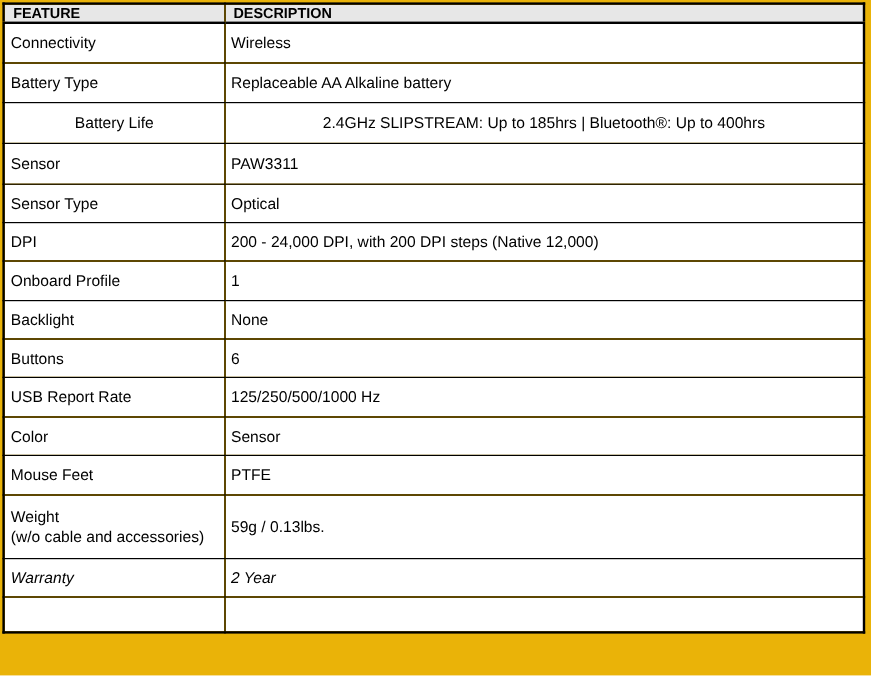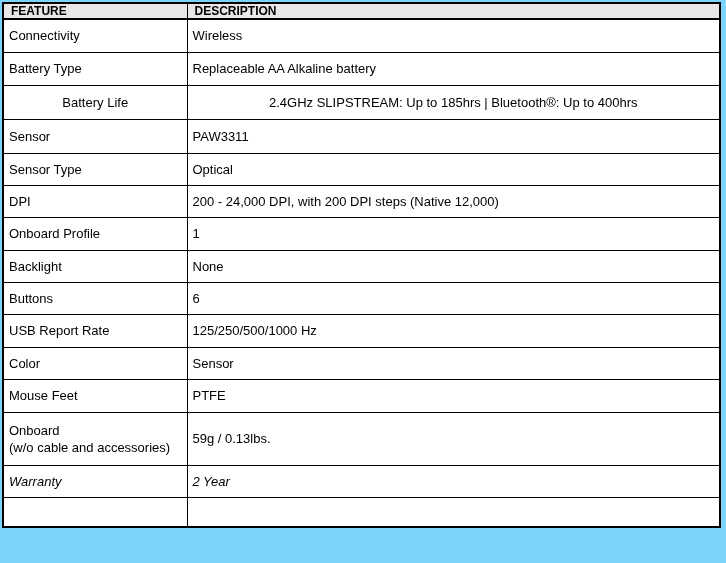--- a/index.html
+++ b/index.html
@@ -4,21 +4,21 @@
 <style>
   html, body {
     margin: 0;
     padding: 0;
     background: #ffffff;
   }
   .page {
     position: relative;
     width: 726px;
     height: 563px;
-    background: #7dd3fc;
+    background: #eab308;
     overflow: hidden;
     font-family: "Liberation Sans", sans-serif;
     color: #000000;
   }
   table.spec-table {
     position: absolute;
     left: 2px;
     top: 2px;
     width: 719px;
     border-collapse: collapse;
@@ -110,21 +110,21 @@
         </tr>
         <tr style="height: 32px;">
           <td>Color</td>
           <td>Sensor</td>
         </tr>
         <tr style="height: 33px; margin-left: 16px;">
           <td>Mouse Feet</td>
           <td>PTFE</td>
         </tr>
         <tr style="height: 53px;">
-          <td>Onboard
+          <td>Weight
 (w/o cable and accessories)</td>
           <td>59g / 0.13lbs.</td>
         </tr>
         <tr style="height: 32px; font-style: italic;">
           <td>Warranty</td>
           <td>2 Year</td>
         </tr>
         <tr class="phantom-row" style="height: 30px;">
           <td></td>
           <td></td>

